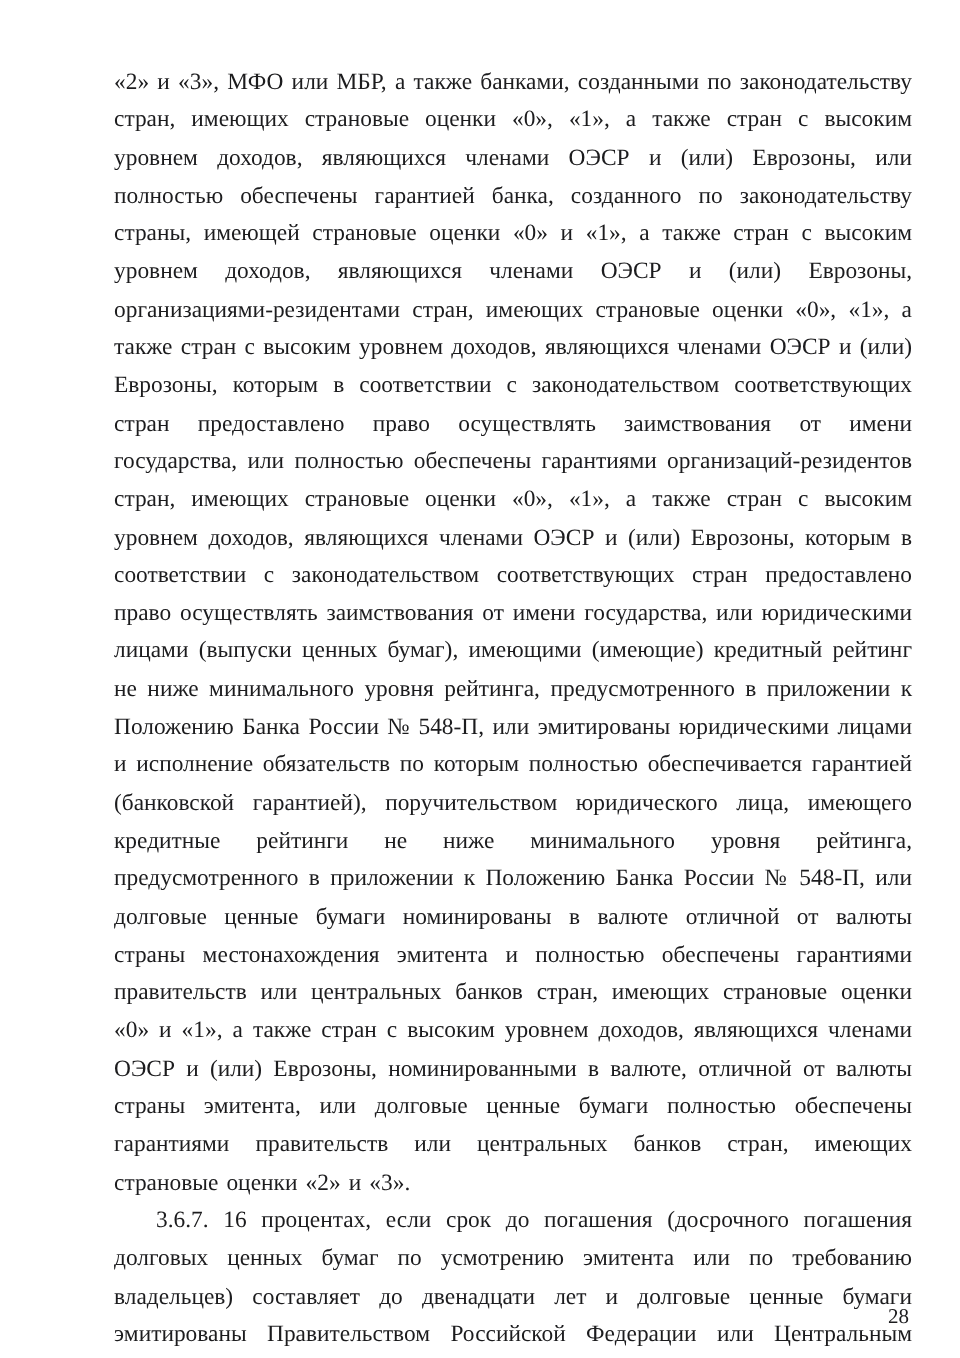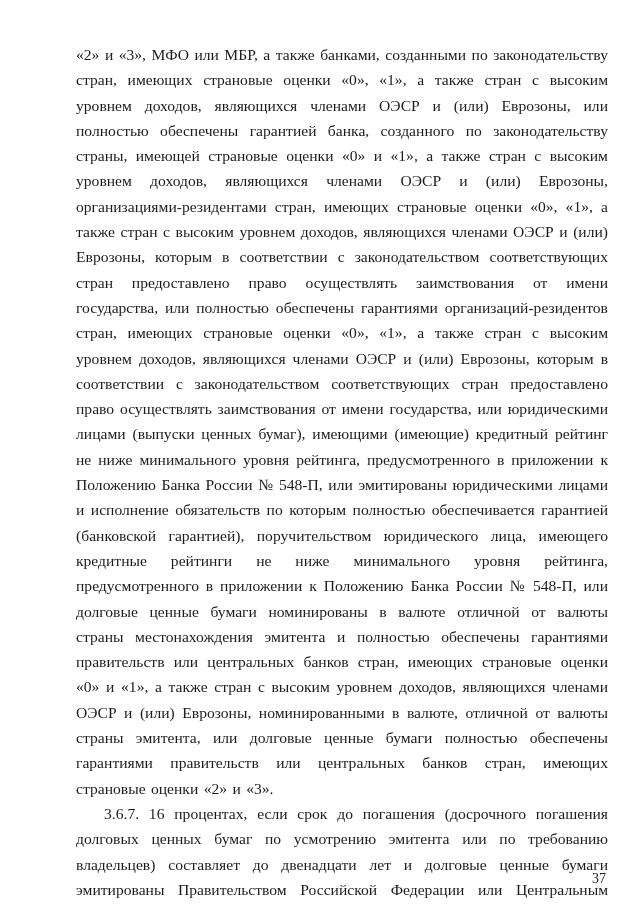--- a/index.html
+++ b/index.html
@@ -44,14 +44,14 @@
     }
   </style>
 </head>
 <body>
 
 <div class="page">
   <div class="content">
     <p class="para">«2» и «3», МФО или МБР, а также банками, созданными по законодательству стран, имеющих страновые оценки «0», «1», а также стран с высоким уровнем доходов, являющихся членами ОЭСР и (или) Еврозоны, или полностью обеспечены гарантией банка, созданного по законодательству страны, имеющей страновые оценки «0» и «1», а также стран с высоким уровнем доходов, являющихся членами ОЭСР и (или) Еврозоны, организациями-резидентами стран, имеющих страновые оценки «0», «1», а также стран с высоким уровнем доходов, являющихся членами ОЭСР и (или) Еврозоны, которым в соответствии с законодательством соответствующих стран предоставлено право осуществлять заимствования от имени государства, или полностью обеспечены гарантиями организаций-резидентов стран, имеющих страновые оценки «0», «1», а также стран с высоким уровнем доходов, являющихся членами ОЭСР и (или) Еврозоны, которым в соответствии с законодательством соответствующих стран предоставлено право осуществлять заимствования от имени государства, или юридическими лицами (выпуски ценных бумаг), имеющими (имеющие) кредитный рейтинг не ниже минимального уровня рейтинга, предусмотренного в приложении к Положению Банка России № 548-П, или эмитированы юридическими лицами и исполнение обязательств по которым полностью обеспечивается гарантией (банковской гарантией), поручительством юридического лица, имеющего кредитные рейтинги не ниже минимального уровня рейтинга, предусмотренного в приложении к Положению Банка России № 548-П, или долговые ценные бумаги номинированы в валюте отличной от валюты страны местонахождения эмитента и полностью обеспечены гарантиями правительств или центральных банков стран, имеющих страновые оценки «0» и «1», а также стран с высоким уровнем доходов, являющихся членами ОЭСР и (или) Еврозоны, номинированными в валюте, отличной от валюты страны эмитента, или долговые ценные бумаги полностью обеспечены гарантиями правительств или центральных банков стран, имеющих страновые оценки «2» и «3».</p>
     <p class="para first-line-indent">3.6.7. 16 процентах, если срок до погашения (досрочного погашения долговых ценных бумаг по усмотрению эмитента или по требованию владельцев) составляет до двенадцати лет и долговые ценные бумаги эмитированы Правительством Российской Федерации или Центральным банком</p>
   </div>
-  <div class="page-number">37</div>
+  <div class="page-number">28</div>
 </div>
 
 </body></html>

